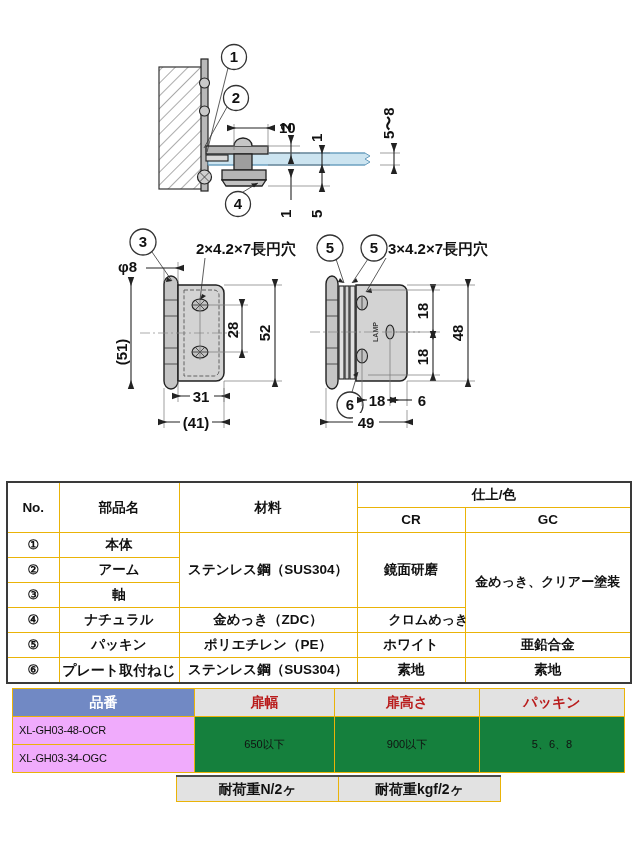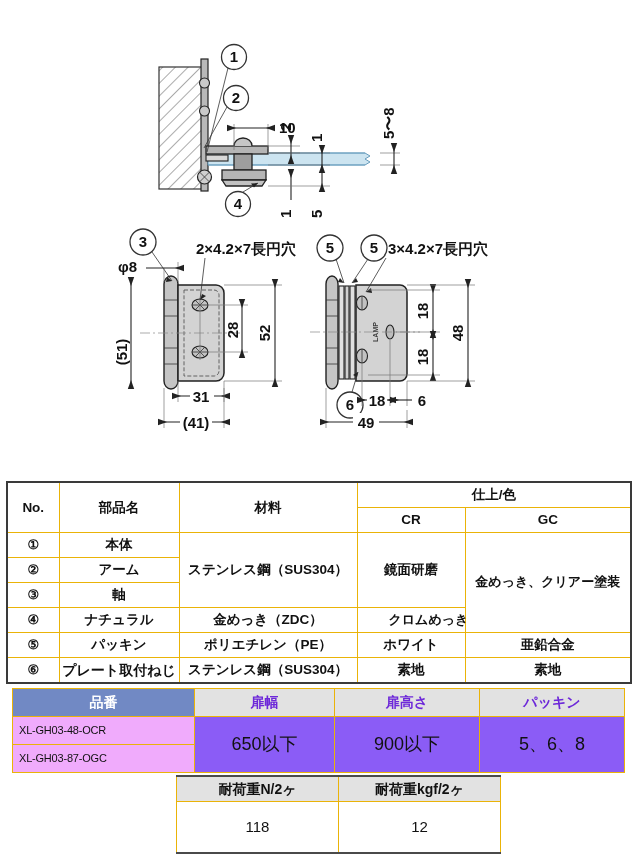--- a/index.html
+++ b/index.html
@@ -70,34 +70,34 @@
     width: 612px;
   }
   #spec-table { width: 612px; }
   #spec-table th, #spec-table td { height: 25px; font-size: 14px; }
   #spec-table .hdr-blue {
     background: #7189c4;
     color: #ffffff;
   }
   #spec-table .hdr-gray {
     background: #e2e2e2;
-    color: #6d28d9;
+    color: #b91c1c;
   }
   #spec-table .model-cell {
     background: #f0abfc;
     text-align: left;
     padding-left: 6px;
     font-weight: normal;
     font-size: 11px;
     letter-spacing: -0.2px;
   }
   #spec-table .val-cell {
-    background: #8b5cf6;
+    background: #15803d;
     font-weight: normal;
-    font-size: 18px;
+    font-size: 11px;
   }
 
   
   #load-table-wrap {
     position: absolute;
     left: 176px;
     top: 775px;
     width: 324px;
   }
   #load-table { width: 324px; }
@@ -518,36 +518,32 @@
         <td class="hdr-gray">扉高さ</td>
         <td class="hdr-gray">パッキン</td>
       </tr>
       <tr>
         <td class="model-cell">XL-GH03-48-OCR</td>
         <td class="val-cell" rowspan="2">650以下</td>
         <td class="val-cell" rowspan="2">900以下</td>
         <td class="val-cell" rowspan="2">5、6、8</td>
       </tr>
       <tr>
-        <td class="model-cell">XL-GH03-87-OGC</td>
+        <td class="model-cell">XL-GH03-34-OGC</td>
       </tr>
     </tbody>
   </table>
 </div>
 
 <div id="load-table-wrap">
   <table id="load-table" class="tbl">
     <colgroup>
       <col style="width:162px">
       <col style="width:162px">
     </colgroup>
     <tbody>
       <tr>
         <th class="lt-outer">耐荷重N/2ヶ</th>
         <th class="lt-outer">耐荷重kgf/2ヶ</th>
       </tr>
-      <tr>
-        <td class="lt-outer-b">118</td>
-        <td class="lt-outer-b">12</td>
-      </tr>
     </tbody>
   </table>
 </div>
 
 </body></html>

